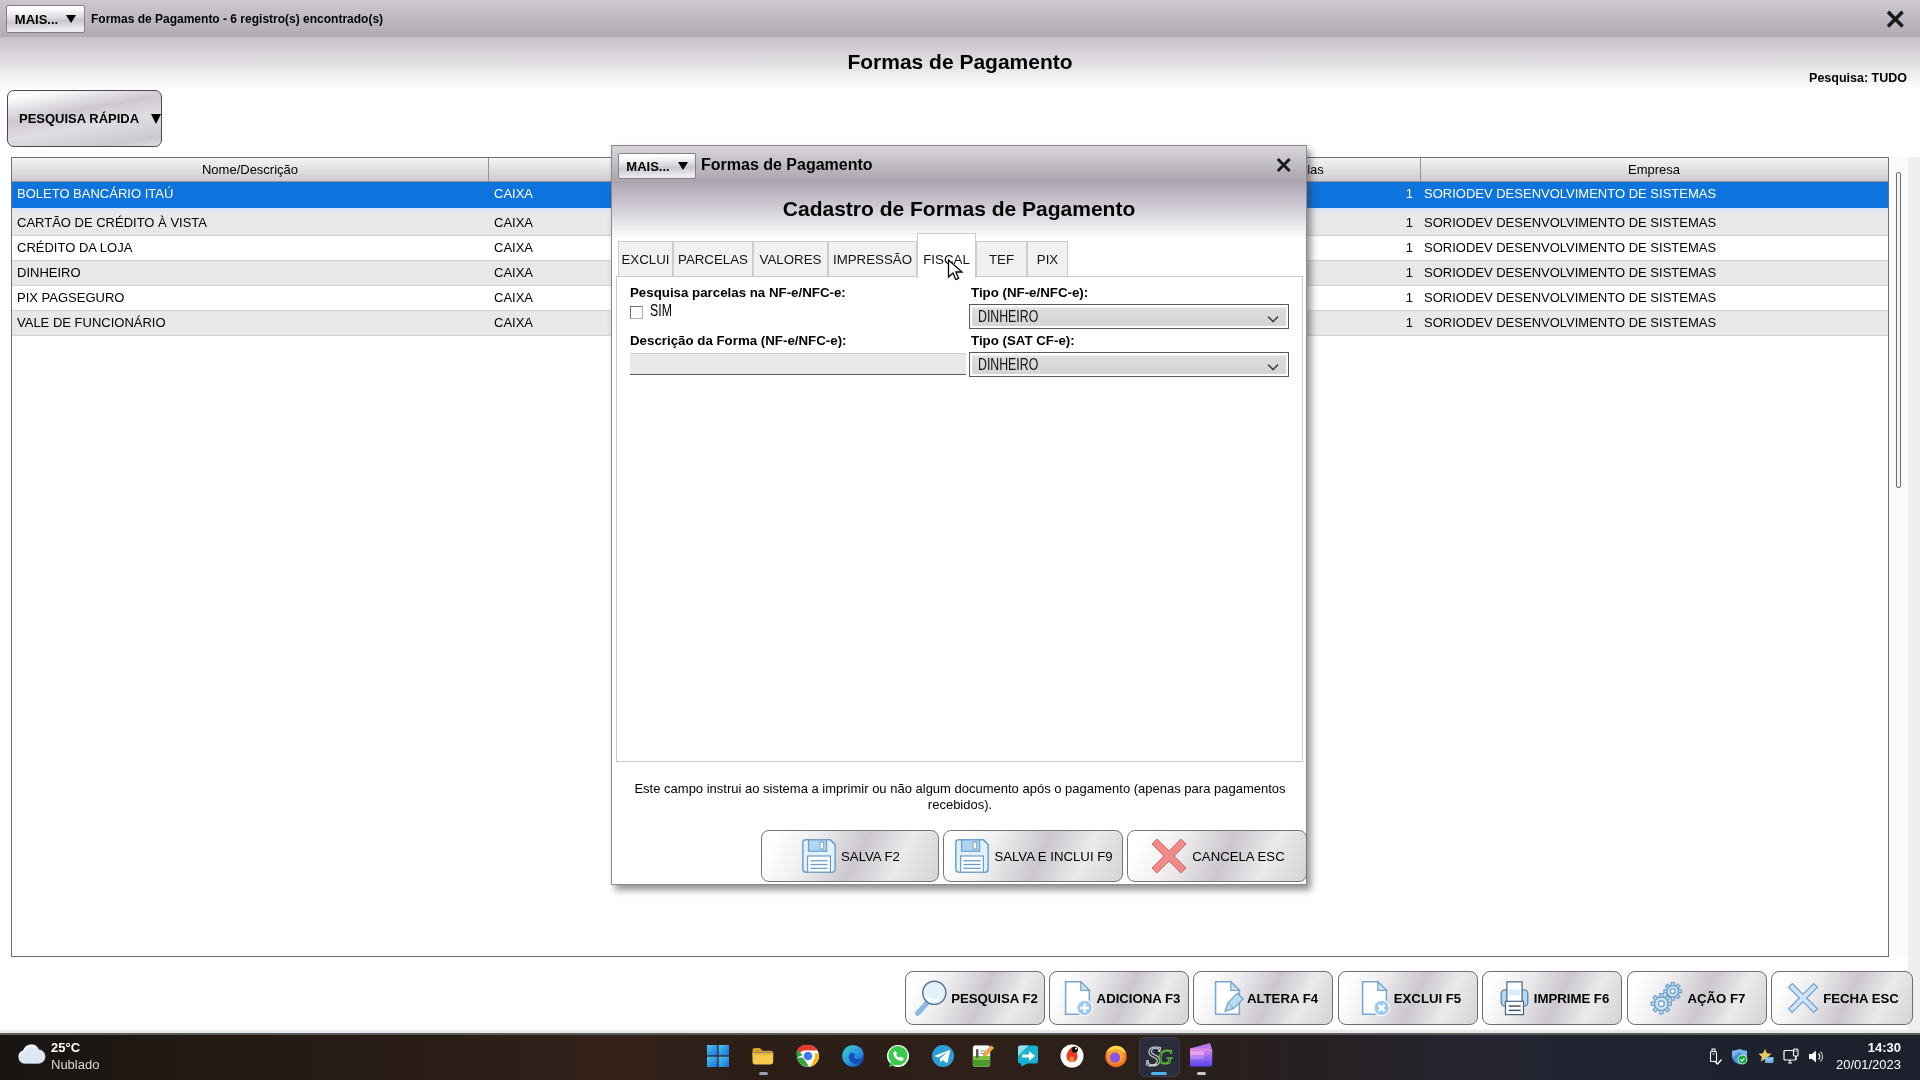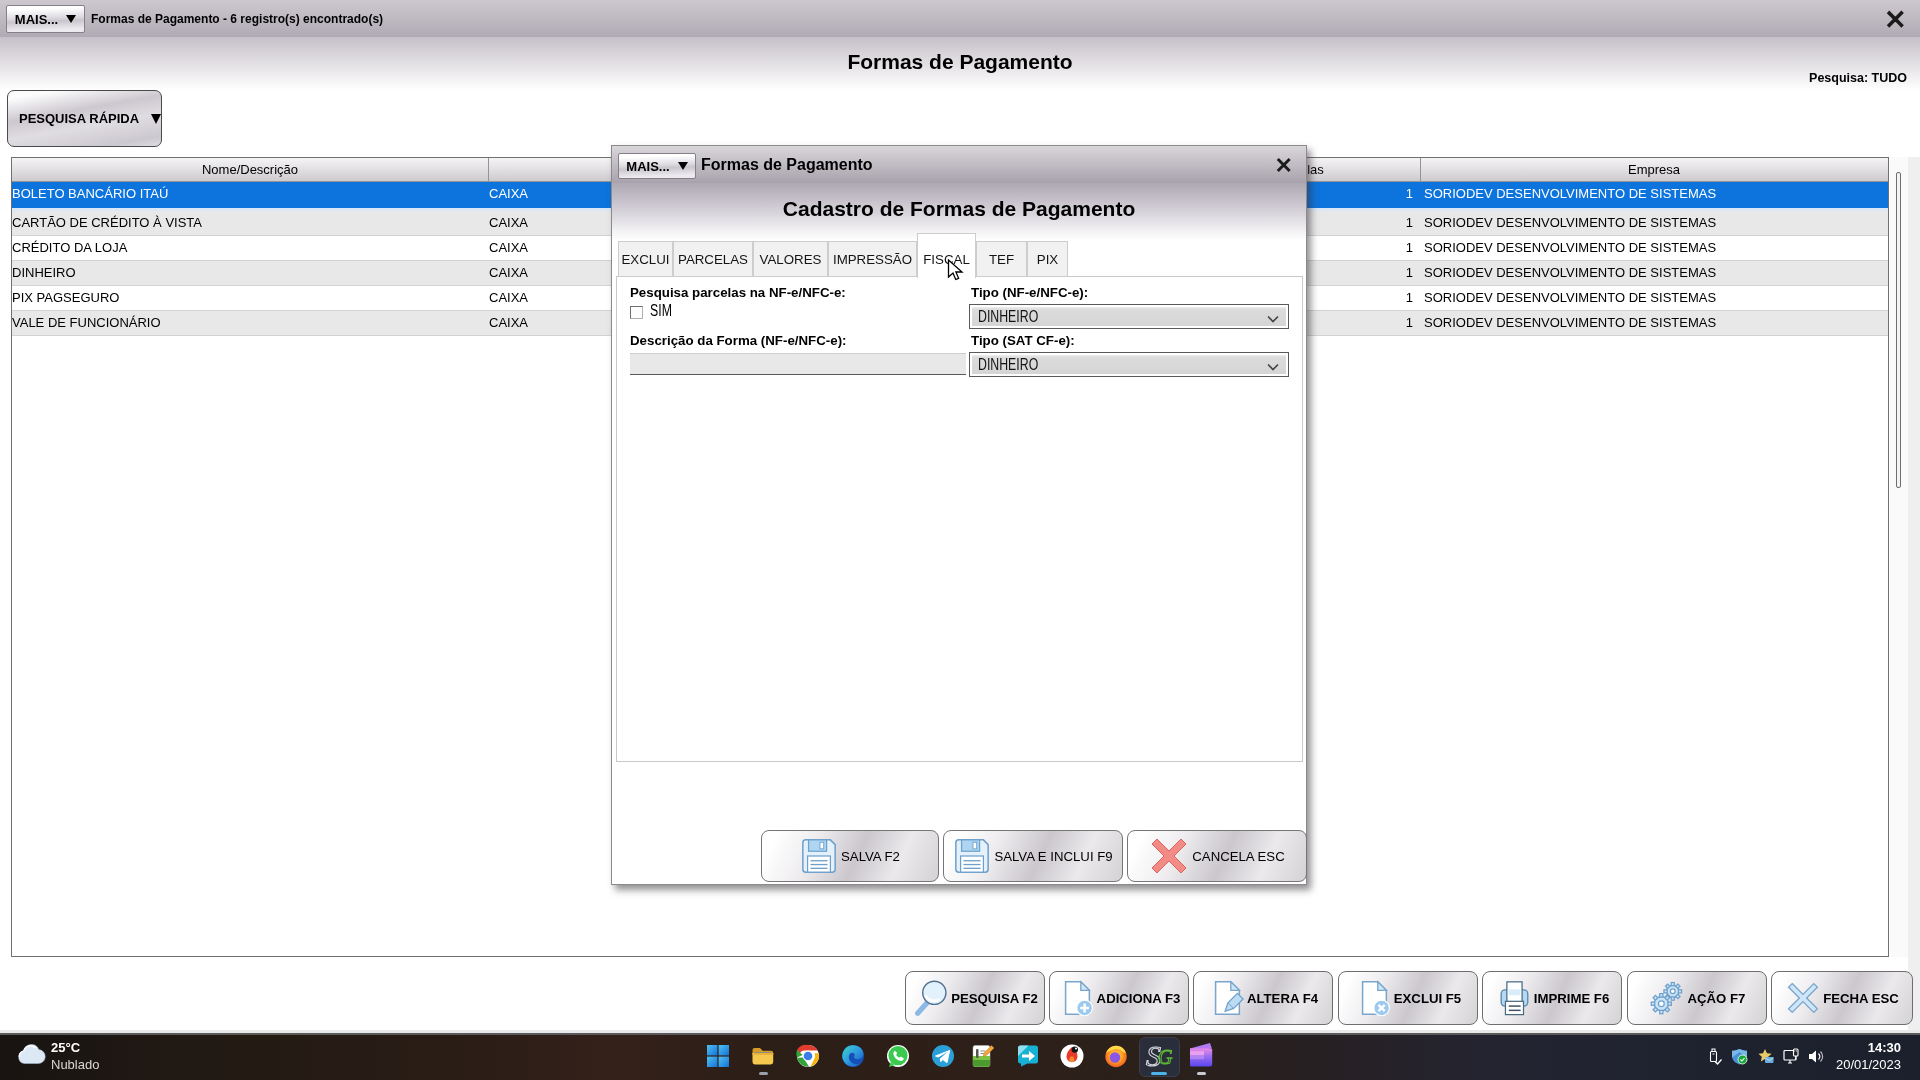--- a/index.html
+++ b/index.html
@@ -24,21 +24,21 @@
 #prq{left:7px;top:90px;width:155px;height:57px;border:1.5px solid #4a4a4a;border-radius:7px;
  background:linear-gradient(170deg,#fcfcfd 10%,#cdc8cf 38%,#e0dde2 60%,#ccc8cf 88%,#dedbe0);
  display:flex;align-items:center;font-weight:bold;font-size:13px;color:#000;white-space:nowrap}
 
 #tbl{left:11px;top:157px;width:1878px;height:800px;border:1px solid #707070;background:#fff}
 .hrow{display:flex;height:24px;background:linear-gradient(#f5f4f5,#cecbd0);border-bottom:1px solid #949494}
 .hcell{border-right:1px solid #949494;font-size:13px;color:#000;text-align:center;line-height:23px}
 .trow{display:flex;height:25px;border-bottom:1px solid #d4d2d5;font-size:13px;color:#000}
 .trow.sel{height:26px;border-bottom:none}
 .selstrip{height:3px;background:#d9e7f6}
-.tcell{line-height:24px;white-space:nowrap;overflow:hidden}
+.tcell{padding-left:5px;line-height:24px;white-space:nowrap;overflow:hidden}
 .sel{background:#0d73dd;color:#fff}
 .g{background:#e9e8e9}
 
 #sbtrack{left:1890px;top:157px;width:18px;height:800px;background:#fafafa}
 #sbthumb{left:1896px;top:172px;width:5px;height:316px;background:#f4f4f4;border:1px solid #6e6e6e;border-radius:2px}
 #rstrip{left:1908px;top:157px;width:12px;height:876px;background:#efefef}
 
 .tbtn{top:971px;height:54px;width:140px;border:1px solid #6e6e6e;border-radius:8px;
  background:linear-gradient(115deg,#ffffff 8%,#edebee 30%,#cbc7cd 54%,#ebe9ec 76%,#d5d2d6);
  display:flex;align-items:center;justify-content:center;font-weight:bold;font-size:13.2px;color:#000;white-space:nowrap}
@@ -298,20 +298,21 @@
  <div class="abs lbl" style="left:359px;top:187px">Tipo (SAT CF-e):</div>
  <div class="abs" style="left:18px;top:207px;width:336px;height:22px;background:#e9e8e9;border-bottom:1.5px solid #5a5a5a;border-top:1px solid #cfcfcf"></div>
  <div class="abs sel2" style="left:357px;top:206px;width:320px;height:25px">
         <div class="inner">
           <span class="cond">DINHEIRO</span>
   <svg class="chev" width="14" height="14" viewBox="0 0 14 14">
             <path d="M2 4.5 L7 9.5 L12 4.5" fill="none" stroke="#444" stroke-width="1.6"></path>
           </svg>
         </div>
       </div>
+ <div class="abs" id="info">Este campo instrui ao sistema a imprimir ou não algum documento após o pagamento (apenas para pagamentos recebidos).</div>
  <div class="abs dbtn" style="left:149px;width:178px">
   <svg width="38" height="38" viewBox="0 0 40 40" style="margin-right:3px">
           <use href="#floppy"></use>
         </svg>SALVA F2</div>
  <div class="abs dbtn" style="left:331px;width:180px">
   <svg width="38" height="38" viewBox="0 0 40 40" style="margin-right:3px">
           <use href="#floppy"></use>
         </svg>SALVA E INCLUI F9</div>
  <div class="abs dbtn" style="left:515px;width:180px">
   <svg width="40" height="40" viewBox="0 0 40 40" style="margin-right:3px">

